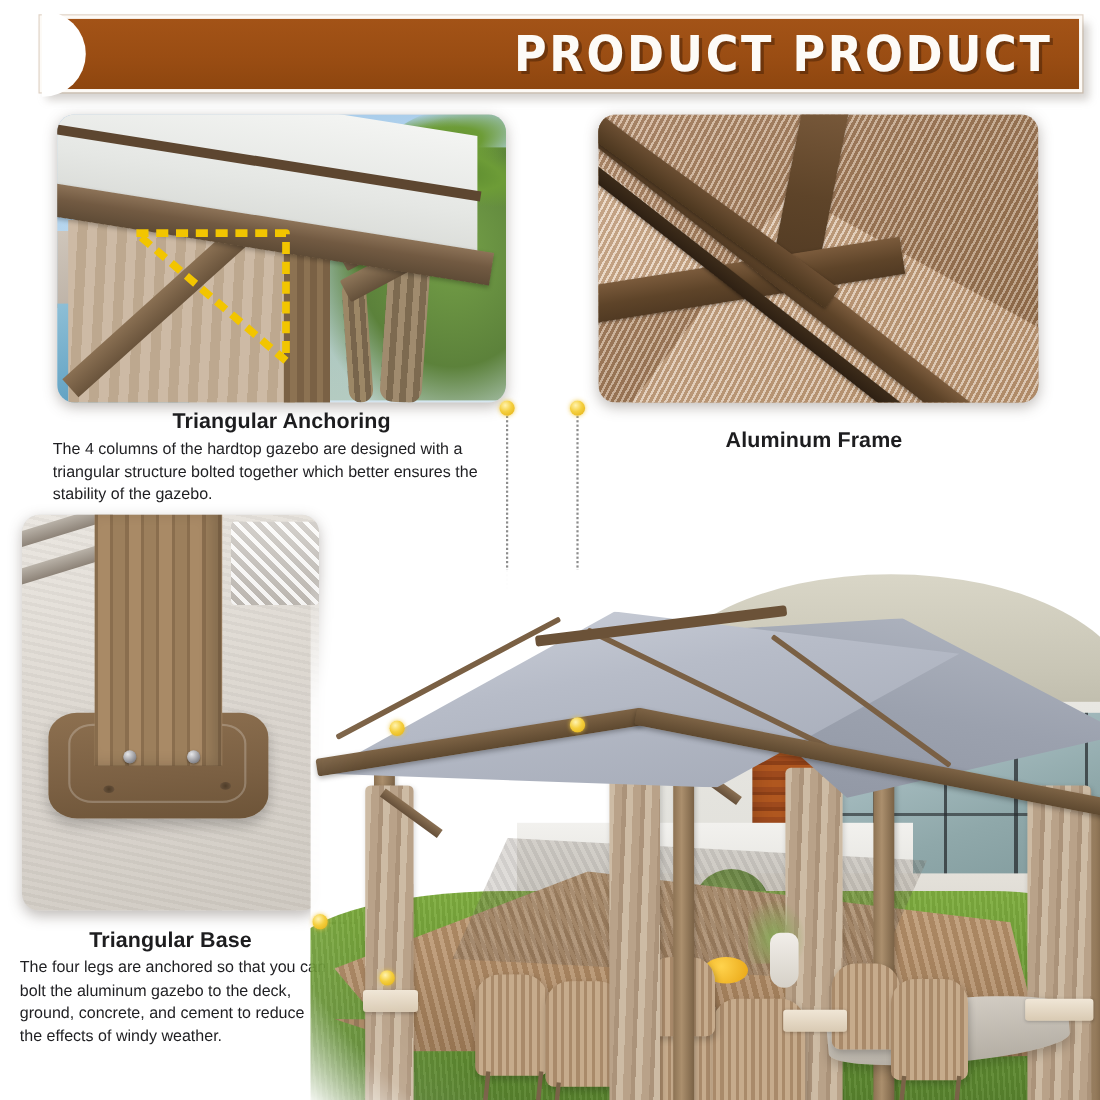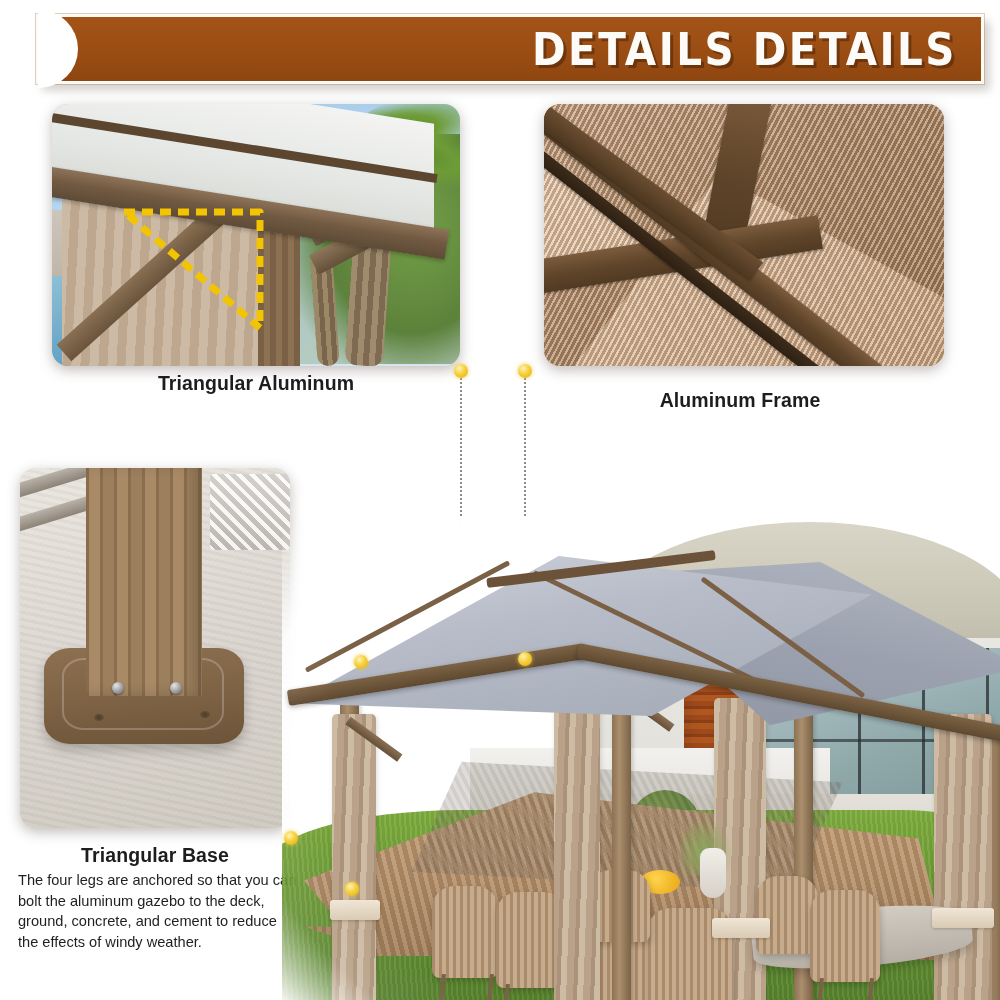--- a/index.html
+++ b/index.html
@@ -456,21 +456,21 @@
 </style>
 </head>
 <body>
 
 <div id="page">
 
   <div class="banner-wrap">
     <div class="banner-shadow"></div>
     <div class="banner">
       <div class="banner-notch"></div>
-      <div class="banner-title">DETAILS DETAILS</div>
+      <div class="banner-title">PRODUCT PRODUCT</div>
     </div>
   </div>
 
   <div class="card" id="card-tri">
     <div class="card-inner">
       <div class="sky"></div>
       <div class="green-mass"></div>
       <div class="pooldeck"></div>
       <div class="pool"></div>
       <div class="palmtrunk" id="pt1"></div>
@@ -516,21 +516,22 @@
       <div class="anchor-plate"></div>
       <div class="anchor-plate-in"></div>
       <div class="plate-hole" id="hole1"></div>
       <div class="plate-hole" id="hole2"></div>
       <div class="anchor-col"></div>
       <div class="bolt" id="bolt1"></div>
       <div class="bolt" id="bolt2"></div>
     </div>
   </div>
 
-  <div class="feat-title" id="tri-title">Triangular Aluminum</div>
+  <div class="feat-title" id="tri-title">Triangular Anchoring</div>
+  <div class="feat-body" id="tri-body">The 4 columns of the hardtop gazebo are designed with a triangular structure bolted together which better ensures the stability of the gazebo.</div>
 
   <div class="feat-title" id="alu-title">Aluminum Frame</div>
 
   <div class="feat-title" id="anc-title">Triangular Base</div>
   <div class="feat-body" id="anc-body">The four legs are anchored so that you can bolt the aluminum gazebo to the deck, ground, concrete, and cement to reduce the effects of windy weather.</div>
 
   <div class="vline" id="vline1"></div>
   <div class="vline" id="vline2"></div>
   <div class="hline" id="hline3"></div>
   <div class="vline" id="vline3"></div>

